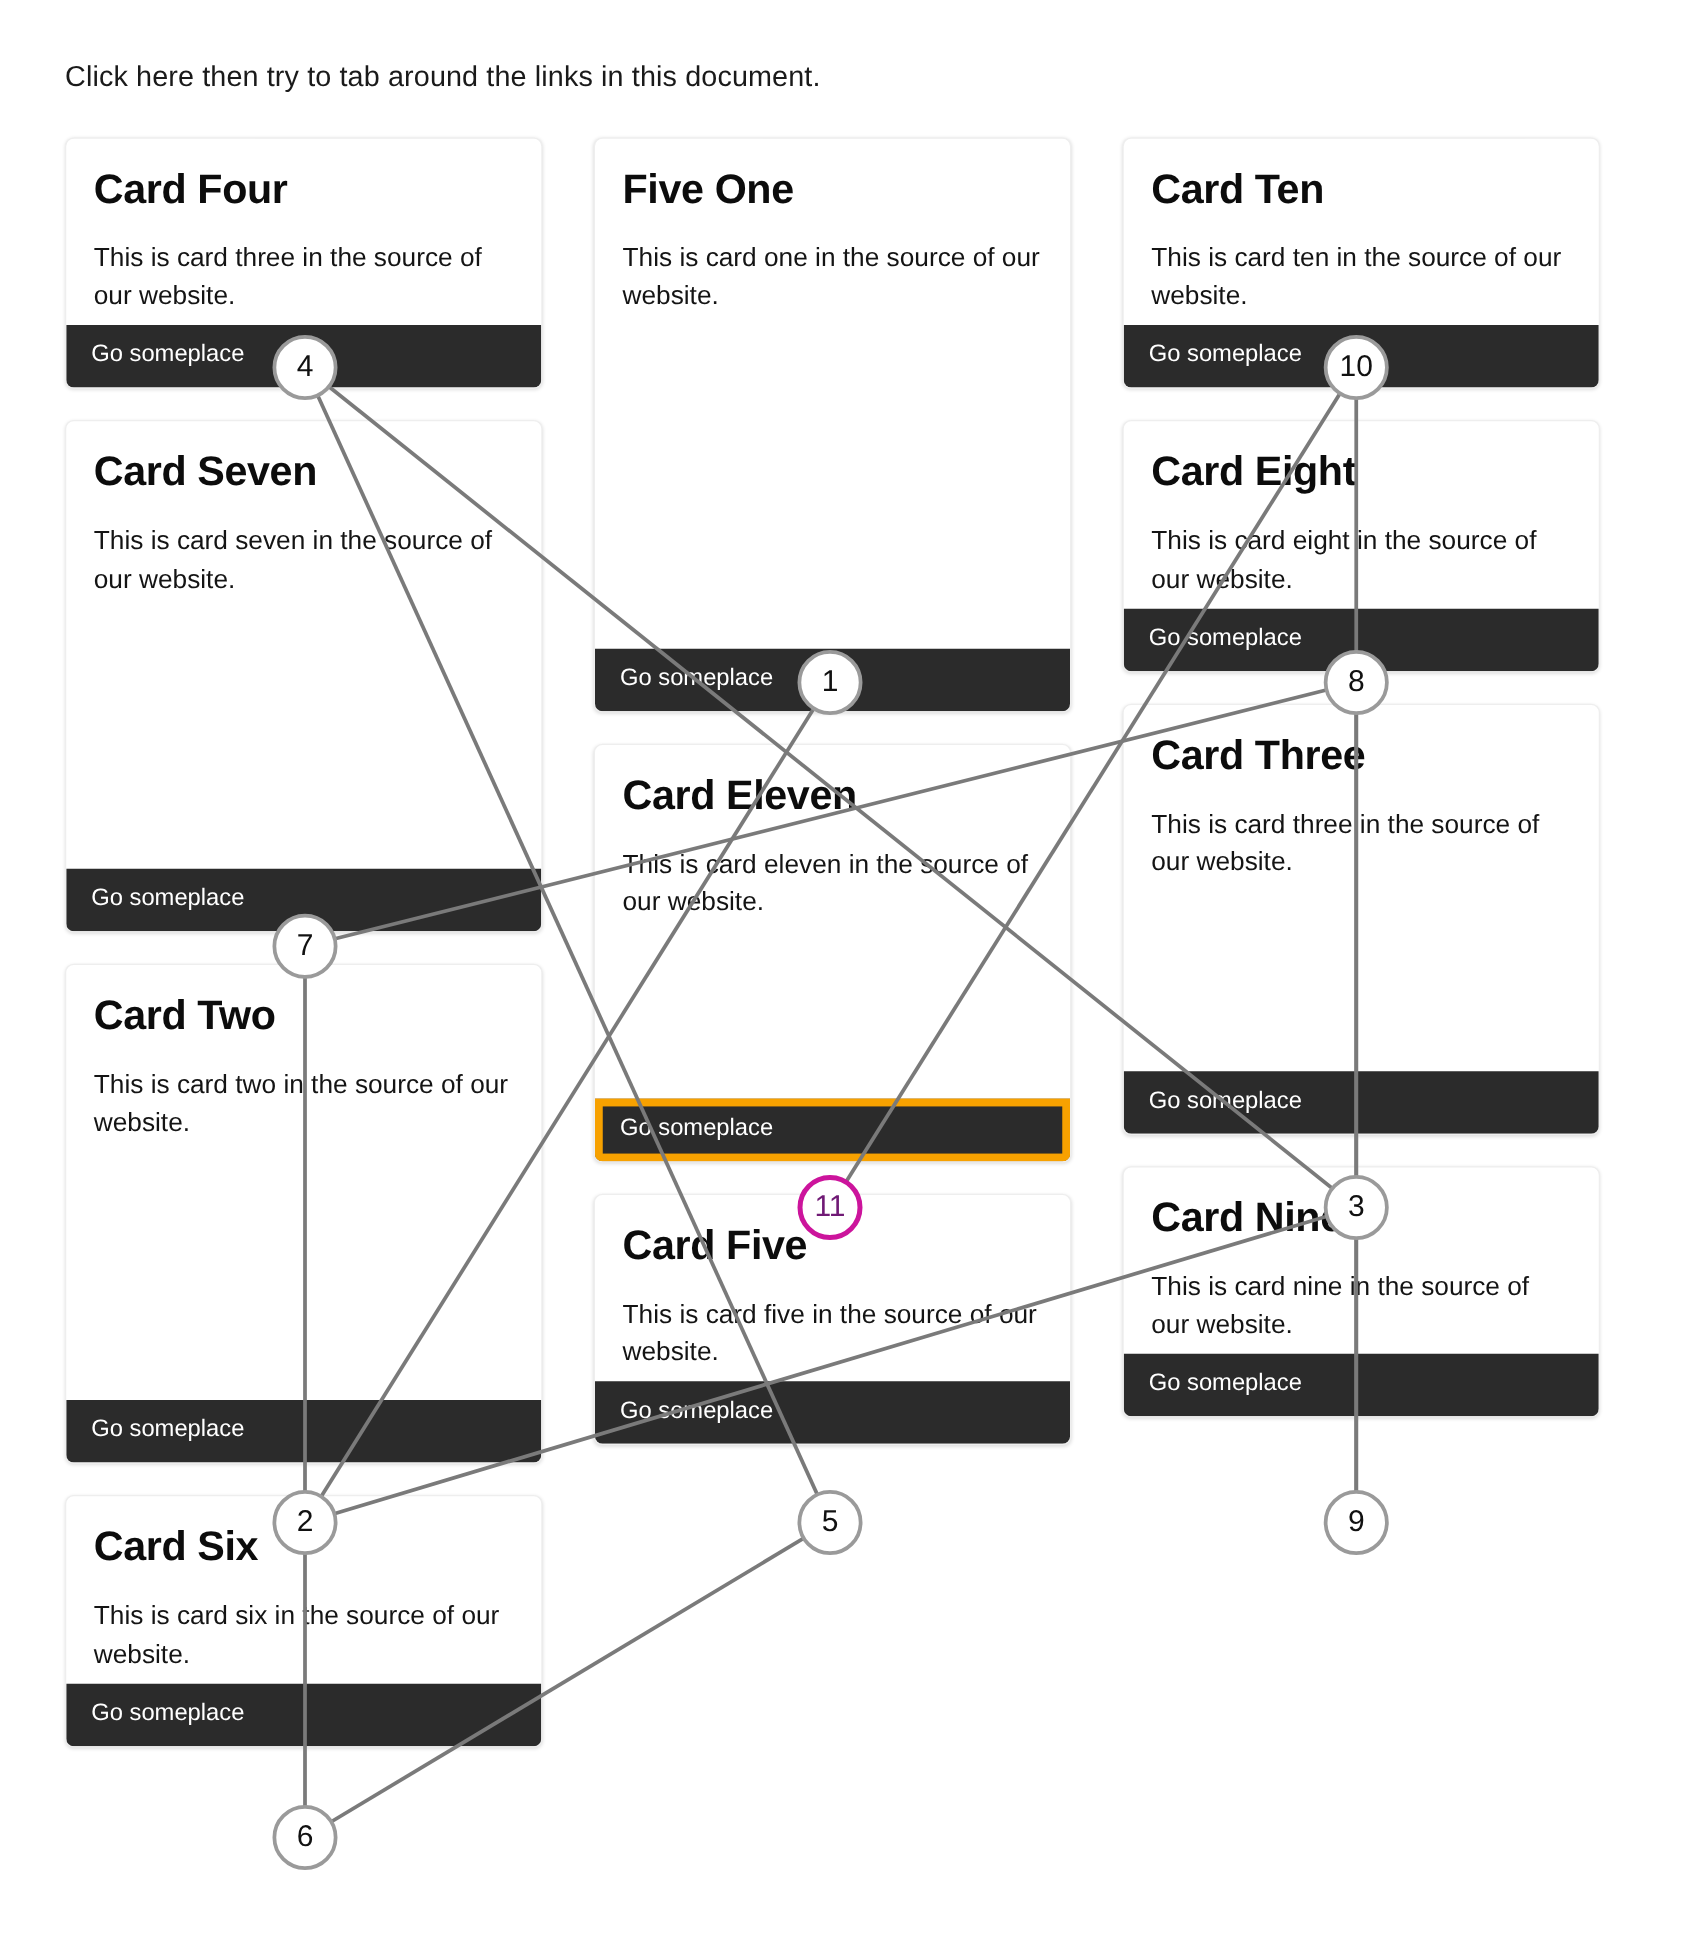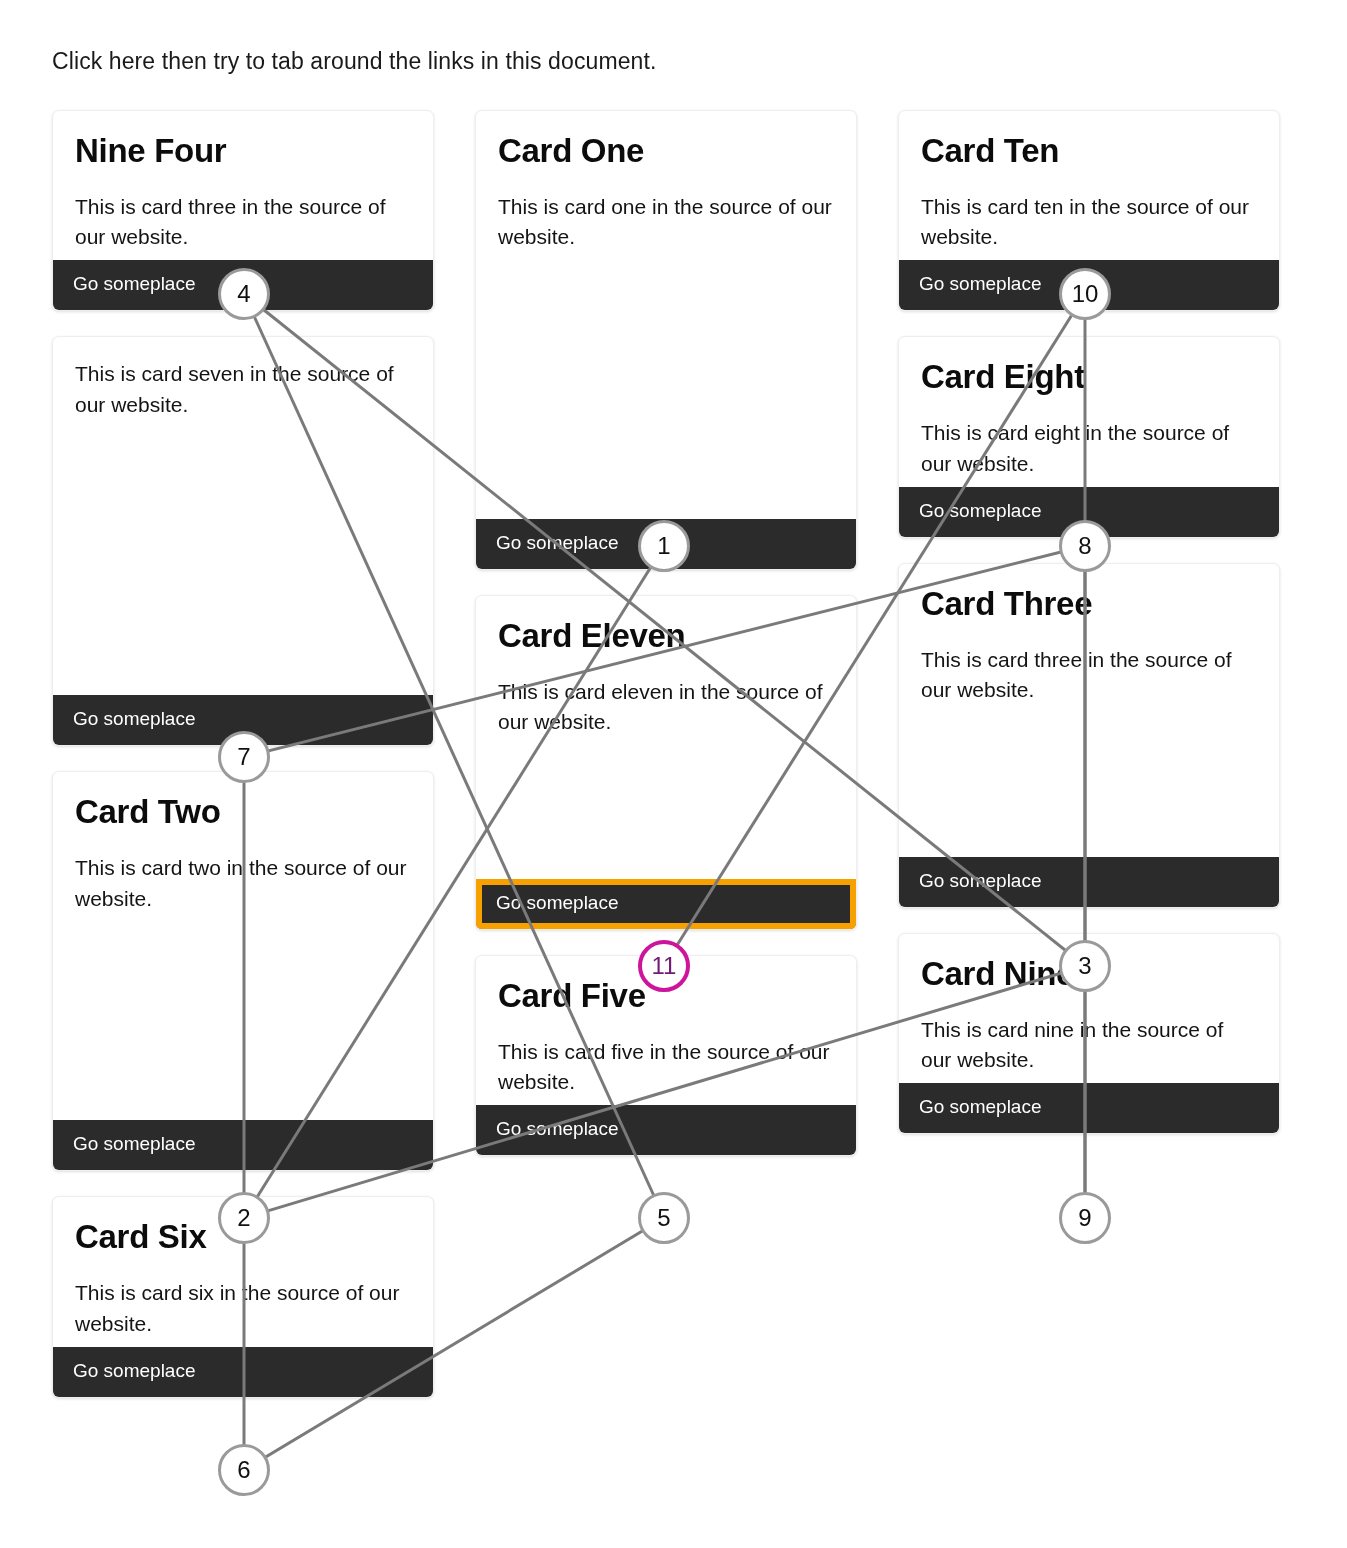--- a/index.html
+++ b/index.html
@@ -139,27 +139,28 @@
 <body>
 
 <div id="page">
 
   <div id="intro">Click here then try to tab around the links in this document.</div>
 
   <div id="grid">
     <div class="col col-1">
         <div class="card h-auto">
           <div class="card-body">
-            <h2 class="card-title">Nine Four</h2>
+            <h2 class="card-title">Card Four</h2>
             <p class="card-text">This is card three in the source of our website.</p>
           </div>
           <a class="card-link" href="#" tabindex="4">Go someplace</a>
         </div>
         <div class="card h-tall2">
           <div class="card-body">
+            <h2 class="card-title">Card Seven</h2>
             <p class="card-text">This is card seven in the source of our website.</p>
           </div>
           <a class="card-link" href="#" tabindex="7">Go someplace</a>
         </div>
         <div class="card h-tall4">
           <div class="card-body">
             <h2 class="card-title">Card Two</h2>
             <p class="card-text">This is card two in the source of our website.</p>
           </div>
           <a class="card-link" href="#" tabindex="2">Go someplace</a>
@@ -168,21 +169,21 @@
           <div class="card-body">
             <h2 class="card-title">Card Six</h2>
             <p class="card-text">This is card six in the source of our website.</p>
           </div>
           <a class="card-link" href="#" tabindex="6">Go someplace</a>
         </div>
       </div>
     <div class="col col-2">
         <div class="card h-tall">
           <div class="card-body">
-            <h2 class="card-title">Card One</h2>
+            <h2 class="card-title">Five One</h2>
             <p class="card-text">This is card one in the source of our website.</p>
           </div>
           <a class="card-link" href="#" tabindex="1">Go someplace</a>
         </div>
         <div class="card h-tall5">
           <div class="card-body">
             <h2 class="card-title">Card Eleven</h2>
             <p class="card-text">This is card eleven in the source of our website.</p>
           </div>
           <a class="card-link focused" href="#" tabindex="11">Go someplace</a>

